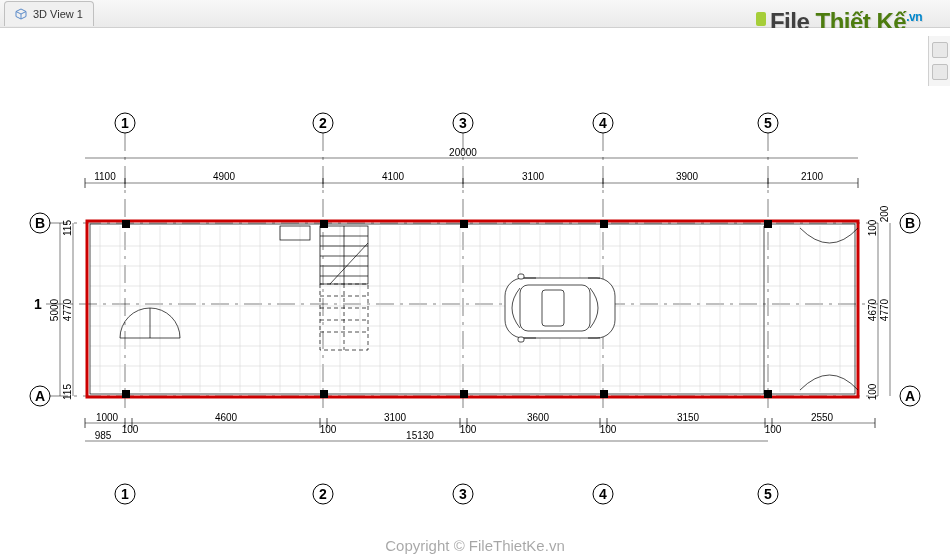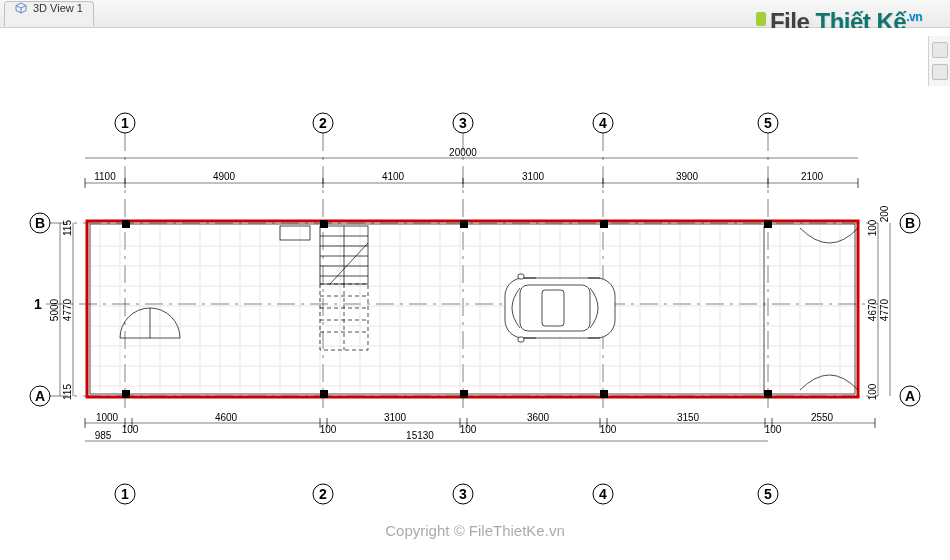--- a/index.html
+++ b/index.html
@@ -16,21 +16,21 @@
     
     .tab-bar {
       display: flex;
       align-items: center;
       height: 28px;
       background: linear-gradient(to bottom, #f8f8f8, #eaeaea);
       border-bottom: 1px solid #d0d0d0;
     }
     .tab {
       display: flex;
-      align-items: flex-end;
+      align-items: center;
       height: 24px;
       padding: 12px 10px;
       margin-left: 4px;
       background: #f0f0f0;
       border: 1px solid #c0c0c0;
       border-bottom: none;
       border-top-left-radius: 4px;
       border-top-right-radius: 4px;
       font-size: 11px;
       color: #333;
@@ -66,21 +66,21 @@
     .brand-logo .file::before {
       content: "";
       position: absolute;
       left: -14px;
       top: 4px;
       width: 10px;
       height: 14px;
       background: #a6ce39;
       border-radius: 2px;
     }
-    .brand-logo .thietke { color: #0f766e; text-align: center; }
+    .brand-logo .thietke { color: #4d7c0f; text-align: center; }
     .brand-logo .vn { color: #0086cc; font-size: 12px; vertical-align: super; margin-top: 36px; }
     
     
     .side-toolbar {
       position: absolute;
       right: 0;
       top: 36px;
       width: 22px;
       background: #f5f5f5;
       border-left: 1px solid #d0d0d0;
@@ -152,21 +152,21 @@
       width: 4px;
       height: 30px;
       background: #2a6dde;
     }
     
     
     .watermark {
       position: absolute;
       left: 50%;
       transform: translateX(-50%);
-      bottom: 21px;
+      bottom: 6px;
       font-size: 15px;
       color: rgba(0,0,0,0.35);
       pointer-events: none;
     }
   </style>
 </head>
 <body>
 
 <div class="tab-bar">
   <div class="tab">

